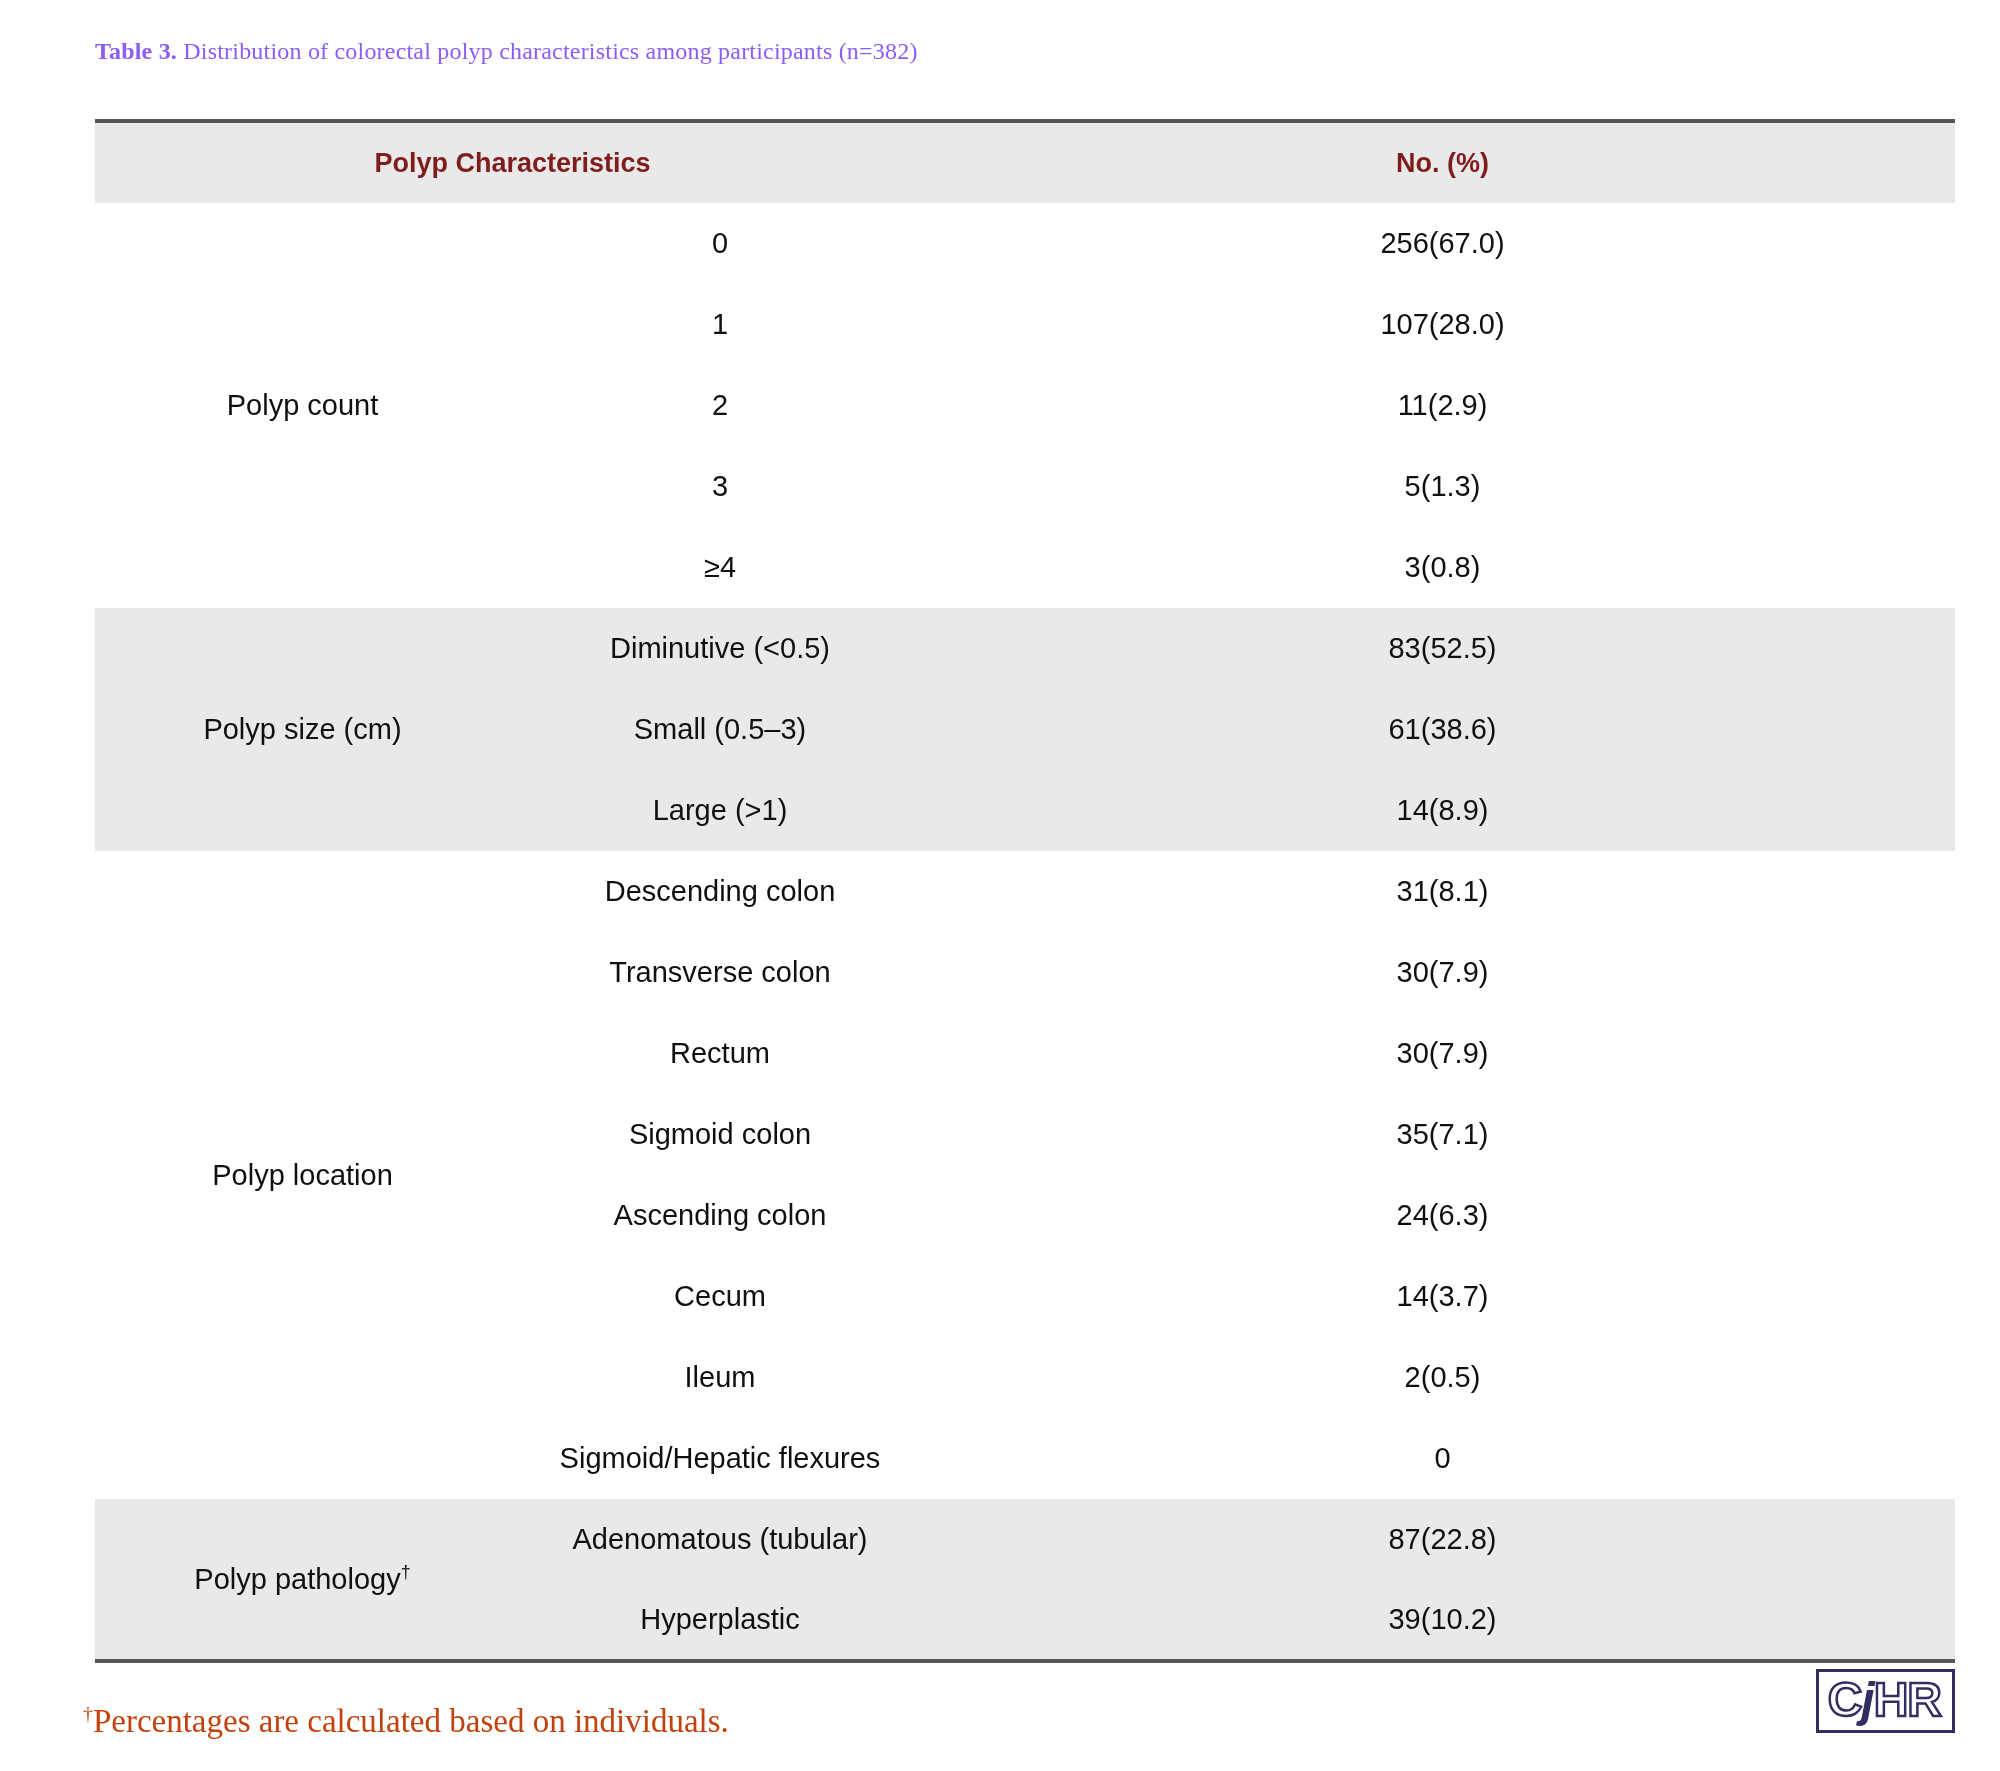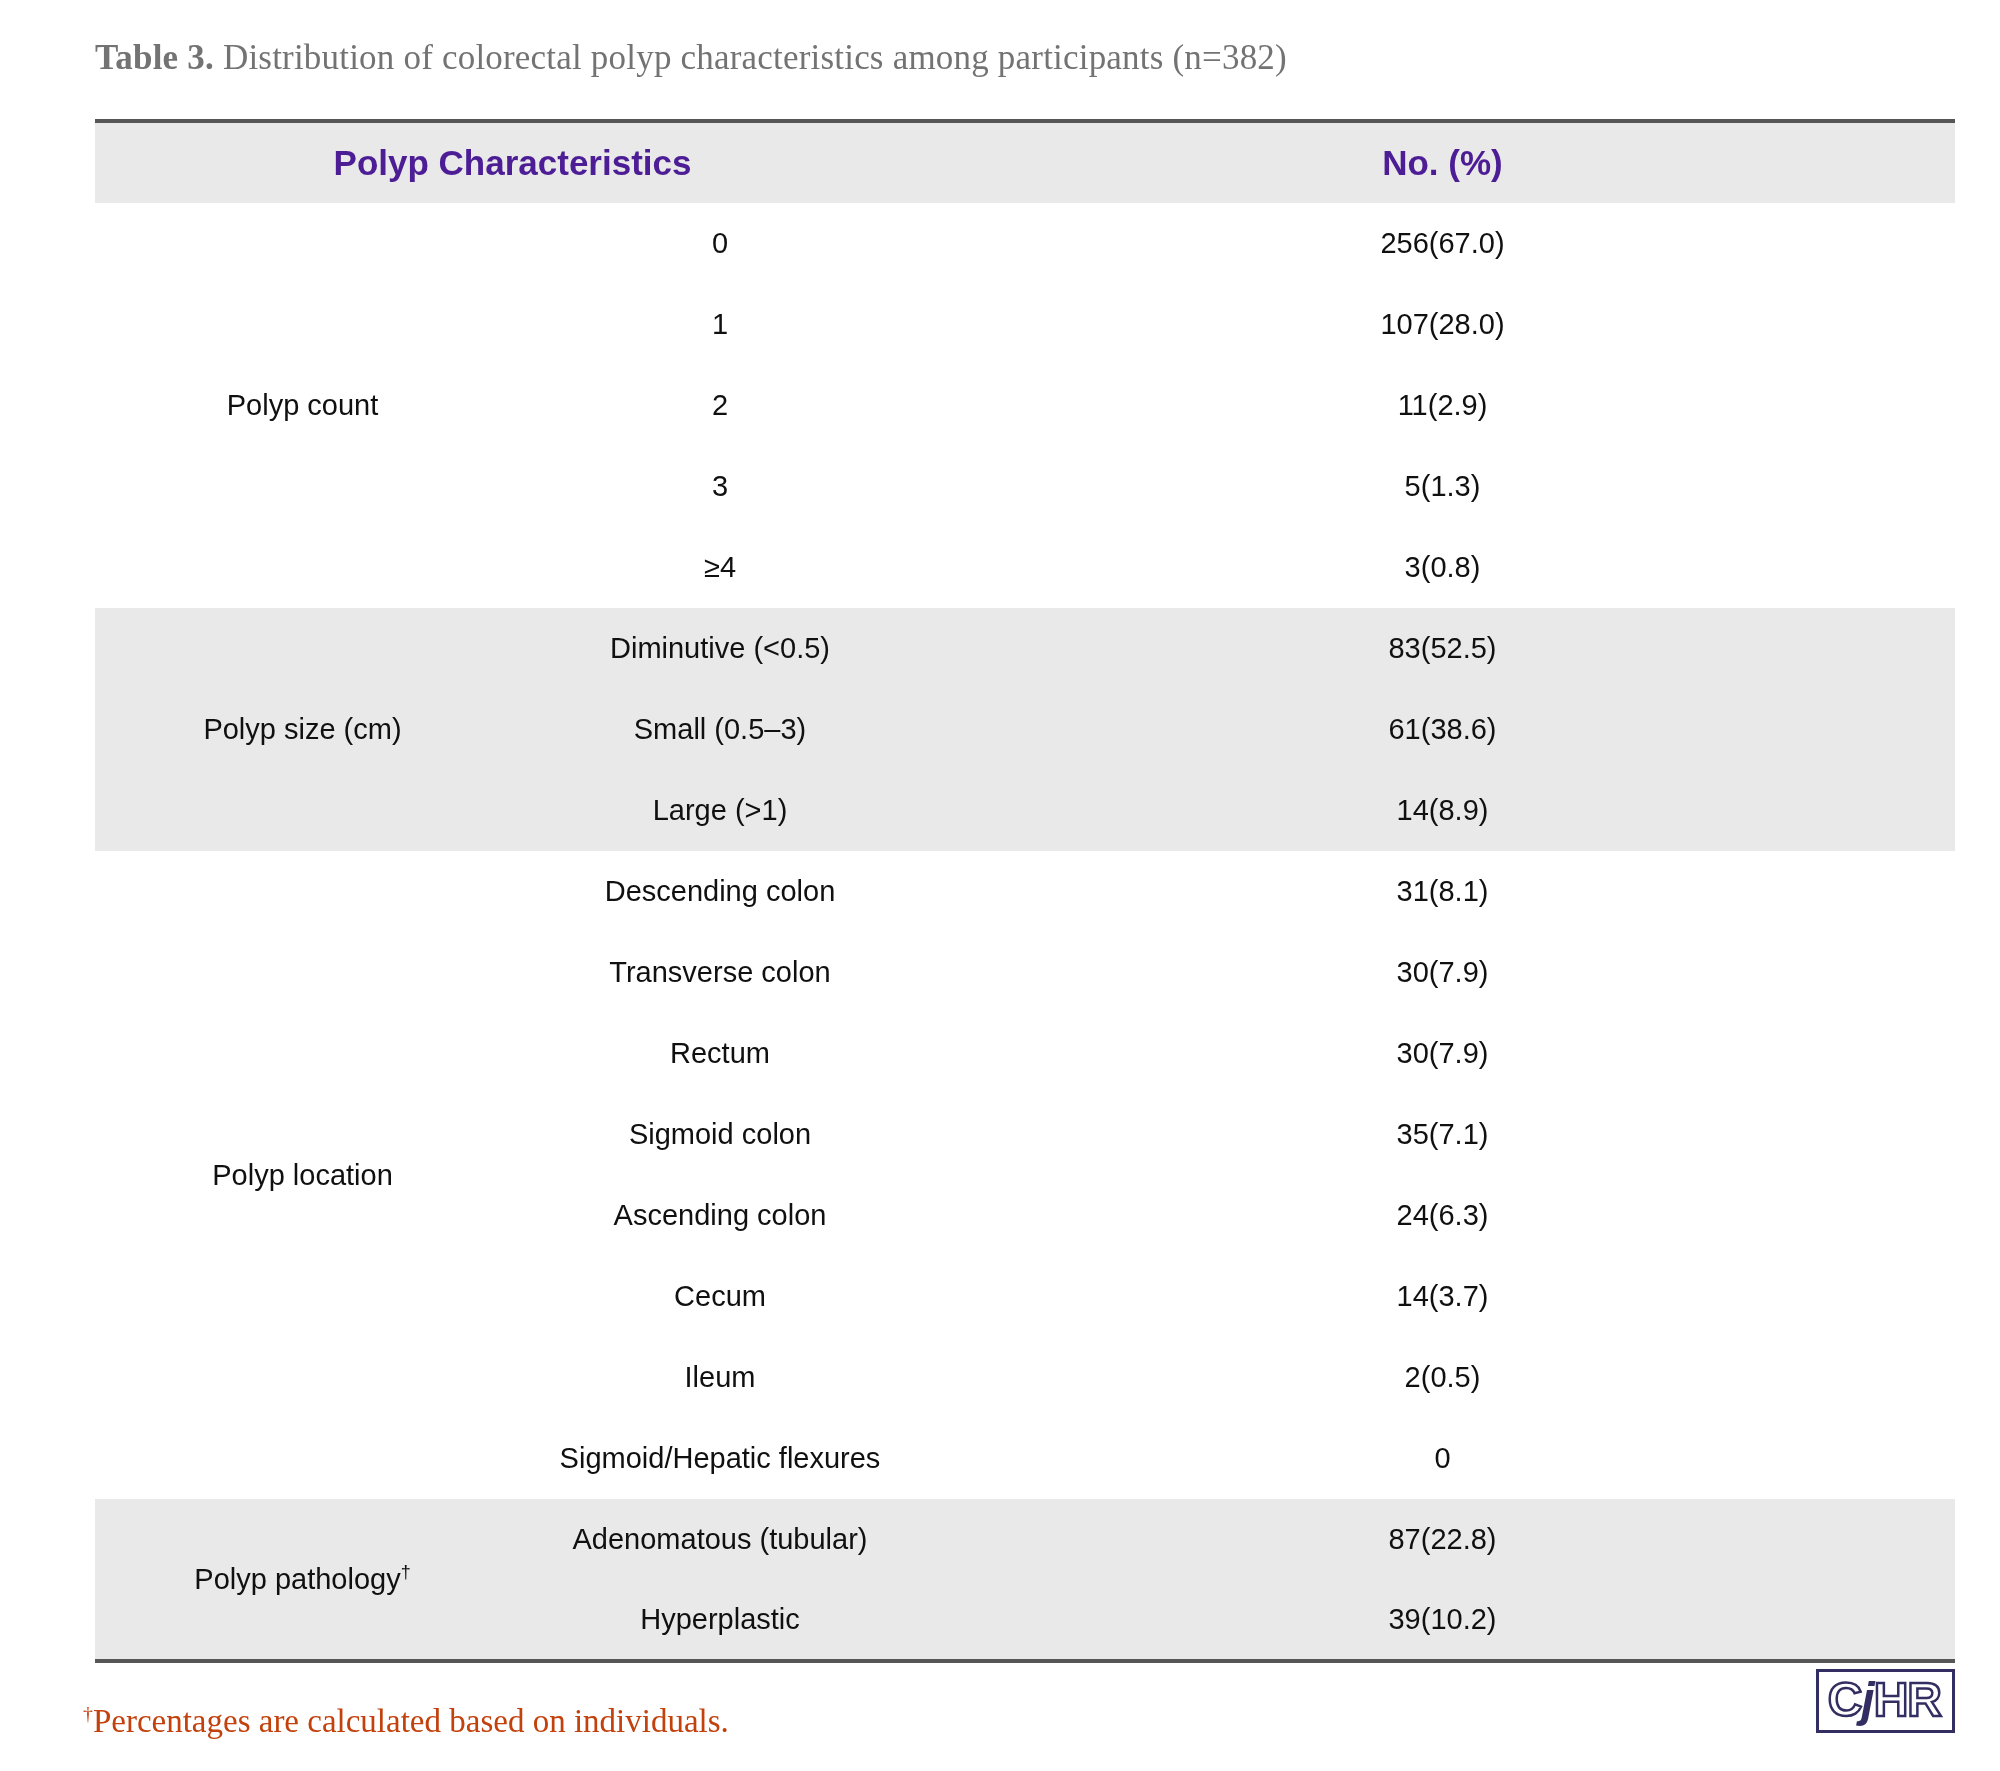--- a/index.html
+++ b/index.html
@@ -15,22 +15,22 @@
     width: 2000px;
     height: 1771px;
     background: #ffffff;
     overflow: hidden;
   }
   .title {
     position: absolute;
     left: 95px;
     top: 38px;
     font-family: "Liberation Serif", serif;
-    font-size: 35px;
-    color: #737373;
+    font-size: 24px;
+    color: #8b5cf6;
     letter-spacing: 0.2px;
     white-space: nowrap;
   }
   .title .title-label { font-weight: bold; }
   .main-table {
     position: absolute;
     left: 95px;
     top: 119px;
     width: 1860px;
     border-collapse: collapse;
@@ -39,25 +39,25 @@
     border-bottom: 4px solid var(--border-color);
     font-family: "Liberation Sans", sans-serif;
     color: var(--text-color);
   }
   .main-table col.col-group { width: 415px; }
   .main-table col.col-sub   { width: 420px; }
   .main-table col.col-val   { width: 1025px; }
   .main-table thead th {
     height: 82px;
     background: var(--shaded-bg);
-    font-size: 35px;
+    font-size: 27px;
     font-weight: bold;
     text-align: center;
     vertical-align: middle;
-    color: #4c1d95;
+    color: #7f1d1d;
   }
   .main-table tbody td {
     height: 81px;
     font-size: 29px;
     font-weight: normal;
     text-align: center;
     vertical-align: middle;
   }
   .main-table tbody tr.shaded > td { background: var(--shaded-bg); }
   .main-table td sup, .group-sup {

